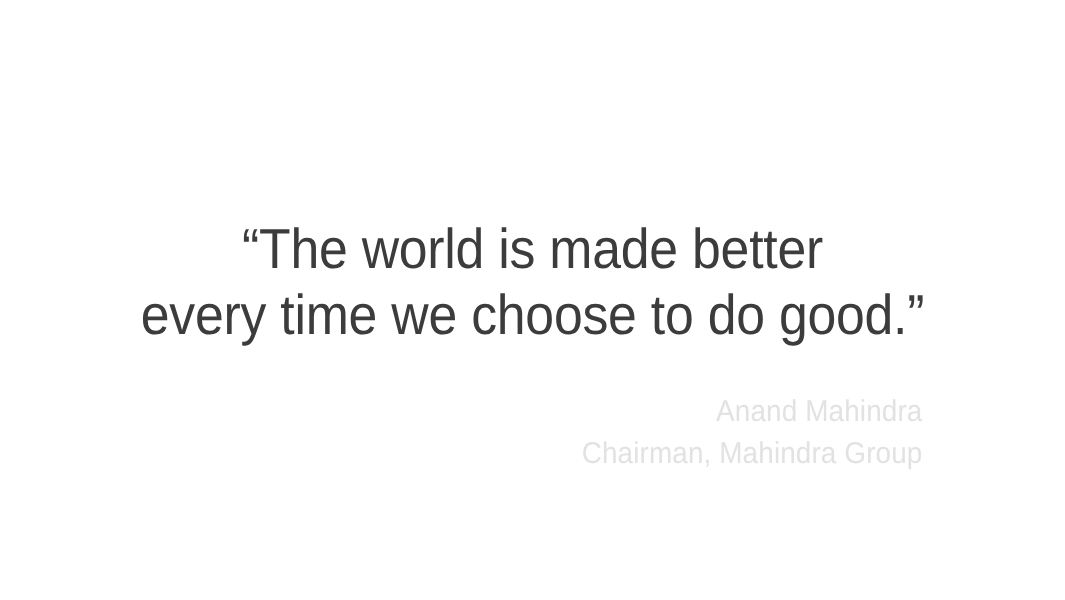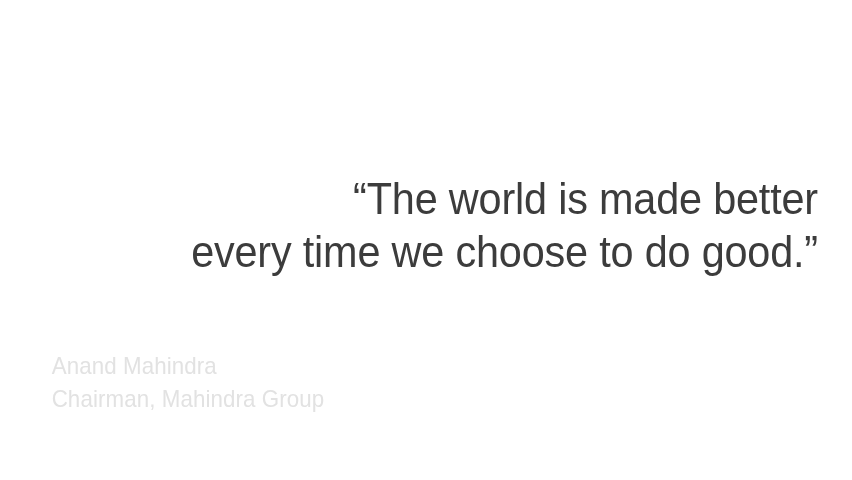--- a/index.html
+++ b/index.html
@@ -22,21 +22,21 @@
     background: #ffffff;
     box-sizing: border-box;
   }
 
   
   .quote-block {
     position: absolute;
     left: 0;
     top: 172px;
     width: 852px;
-    text-align: right;
+    text-align: center;
   }
 
   .quote-line {
     display: block;
     color: #3c3c3c;
     font-family: "Liberation Sans", "DejaVu Sans", sans-serif;
     font-size: 45px;
     font-weight: 300;
     line-height: 53px;
     letter-spacing: -0.2px;
@@ -46,21 +46,21 @@
   }
 
   
   .attribution-block {
     position: absolute;
     left: 0;
     top: 313px;
     width: 852px;
     padding-right: 114px;
     box-sizing: border-box;
-    margin-top: 36px;
+    text-align: right;
   }
 
   .attribution-line {
     display: block;
     color: #e2e2e2;
     font-family: "Liberation Sans", "DejaVu Sans", sans-serif;
     font-size: 24px;
     font-weight: 300;
     line-height: 33px;
     letter-spacing: 0.1px;

